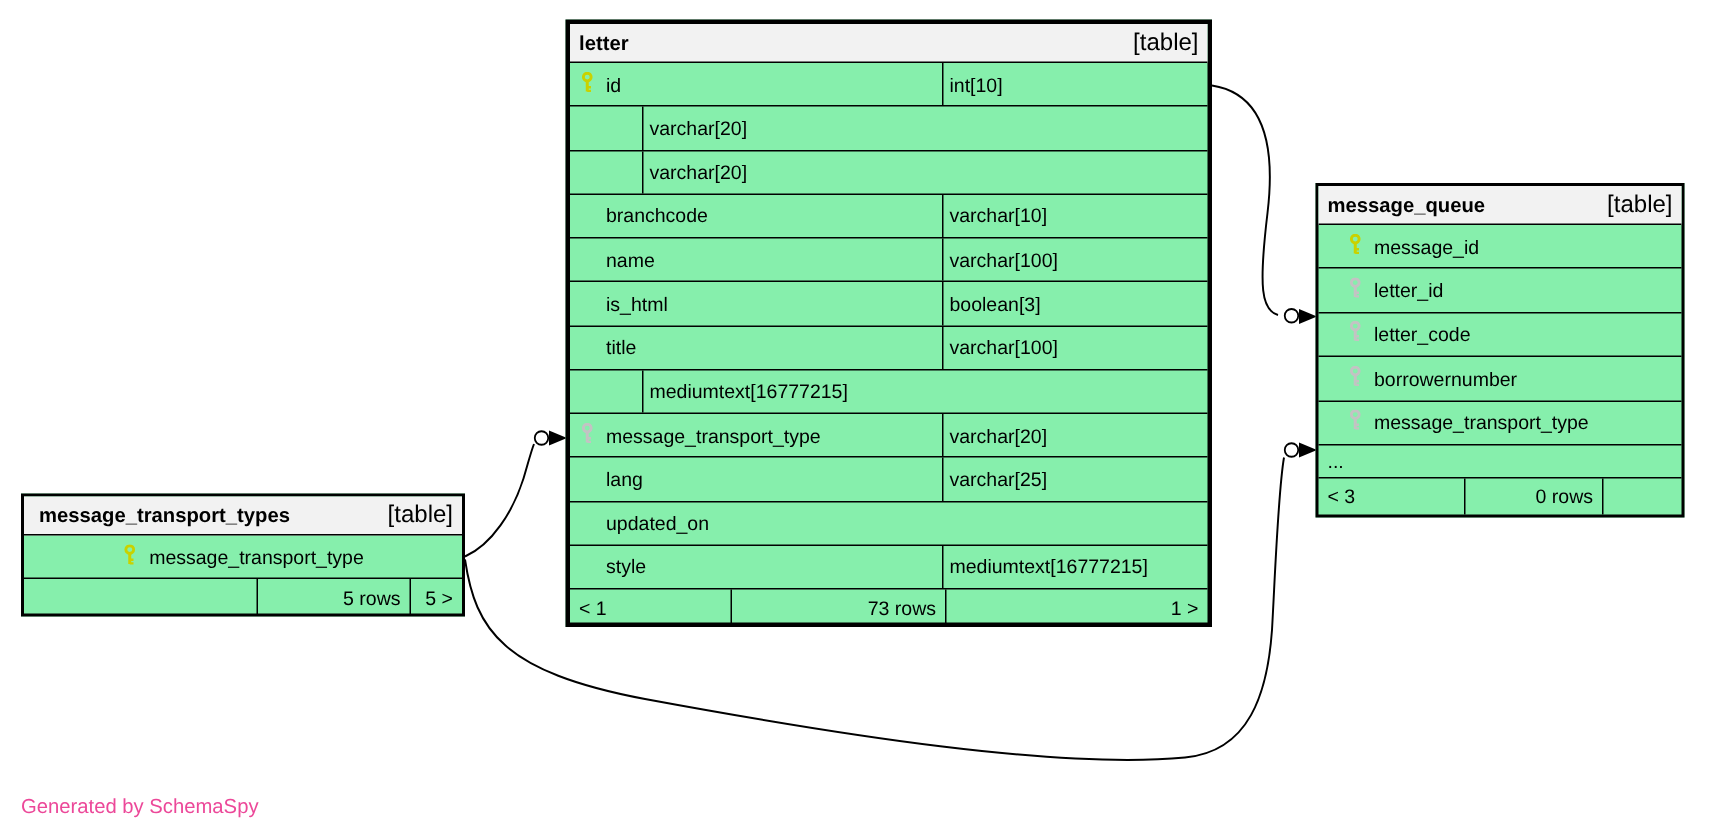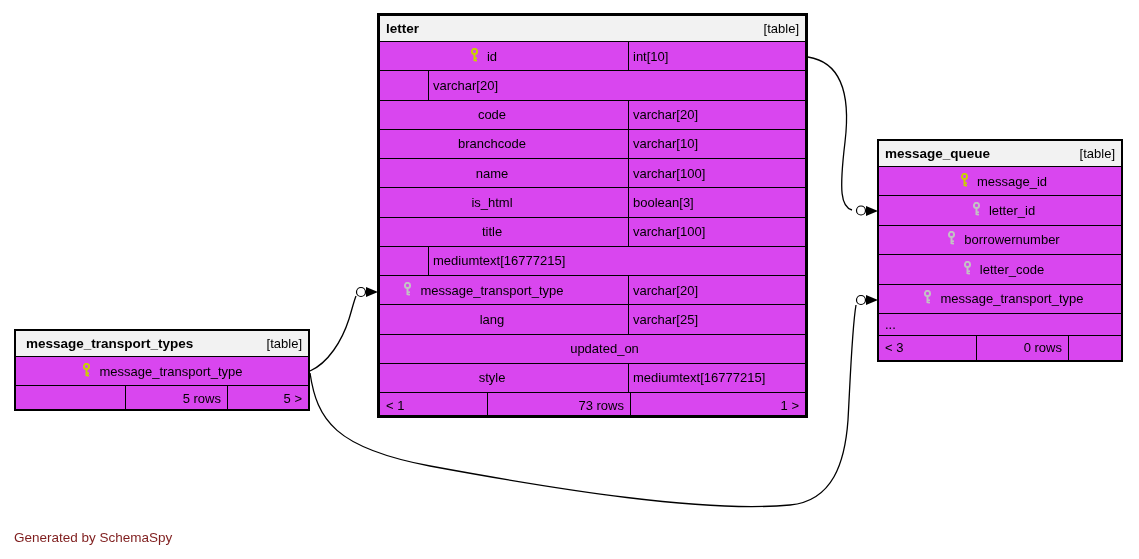--- a/index.html
+++ b/index.html
@@ -3,83 +3,83 @@
 <meta charset="utf-8">
 <style>
   html,body{margin:0;padding:0;}
   body{
     width:1139px;height:559px;position:relative;background:#ffffff;
     font-family:"Liberation Sans","DejaVu Sans",sans-serif;overflow:hidden;
   }
   #connectors{position:absolute;left:0;top:0;width:1139px;height:559px;pointer-events:none;}
 
   .schema-table{
-    position:absolute;background:#d946ef;border:2px solid #000;box-sizing:border-box;
+    position:absolute;background:#86efac;border:2px solid #000;box-sizing:border-box;
     font-size:13px;color:#000;
   }
   .schema-table.focus{border-width:3px;}
 
   #table-letter{left:377px;top:13px;width:431px;height:405px;}
-  #table-message_queue{left:877px;top:139px;width:246px;height:223px;}
+  #table-message_queue{left:877px;top:122px;width:246px;height:223px;}
   #table-message_transport_types{left:14px;top:329px;width:296px;height:82px;}
 
   .st-header{
     display:flex;justify-content:space-between;align-items:center;
     background:#f2f2f2;border-bottom:1px solid #000;padding:0 6px;box-sizing:border-box;
   }
   #table-letter .st-header{height:26px;}
   #table-message_queue .st-header{height:26px;}
   #table-message_transport_types .st-header{height:26px;padding-left:10px;}
   .st-title{font-weight:bold;font-size:13.5px;}
-  .st-badge{font-weight:normal;font-size:13px;}
+  .st-badge{font-weight:normal;font-size:16px;}
 
   .st-row{
     display:flex;align-items:stretch;border-bottom:1px solid #000;box-sizing:border-box;
   }
   #table-letter .st-row{height:29.25px;}
-  #table-message_queue .st-row{height:29.4px;}
+  #table-message_queue .st-row{height:29.4px;padding-left:13px;}
   #table-message_transport_types .st-row{height:29px;}
   .col-name{
-    display:flex;align-items:center;gap:7px;padding-left:6px;flex:1;box-sizing:border-box;justify-content:center;
+    display:flex;align-items:center;gap:7px;padding-left:6px;flex:1;box-sizing:border-box;
   }
   .col-name.center{justify-content:center;padding-left:0;}
   .col-type{
     width:177px;flex:none;border-left:1px solid #000;display:flex;align-items:center;
     padding:0 4px;box-sizing:border-box;margin-left:48px;
   }
   .key-spacer{width:11px;flex:none;}
   .key-icon{flex:none;display:block;}
 
   .st-ellipsis{
     height:22px;display:flex;align-items:center;padding-left:6px;
     border-bottom:1px solid #000;box-sizing:border-box;
   }
 
   .st-footer{display:flex;align-items:stretch;flex:1;}
   #table-letter .st-footer{height:25px;}
   #table-message_queue .st-footer{height:24px;}
-  #table-message_transport_types .st-footer{height:24px;}
+  #table-message_transport_types .st-footer{height:24px;margin-left:46px;}
   .st-footer .cell{
     display:flex;align-items:center;padding:0 6px;box-sizing:border-box;
     border-right:1px solid #000;
   }
   .st-footer .cell:last-child{border-right:none;}
   .st-footer .cell.r{justify-content:flex-end;}
   #table-letter .cell.c0{width:108px;}
   #table-letter .cell.c1{width:143px;}
   #table-letter .cell.c2{flex:1;}
   #table-message_queue .cell.c0{width:98px;}
   #table-message_queue .cell.c1{width:92px;}
   #table-message_queue .cell.c2{flex:1;}
   #table-message_transport_types .cell.c0{width:110px;}
   #table-message_transport_types .cell.c1{width:102px;}
   #table-message_transport_types .cell.c2{flex:1;}
 
   #generated-note{
-    position:absolute;left:14px;top:530px;font-size:13.5px;color:#7f1d1d;
+    position:absolute;left:14px;top:530px;font-size:13.5px;color:#ec4899;
   }
 </style>
 </head>
 <body>
 
 <svg id="connectors" viewBox="0 0 1139 559">
   <g fill="none" stroke="#000" stroke-width="1.3">
     <path d="M 808,57 C 840,62 851,92 845,142 C 839,192 841,207 852,210"></path>
     <path d="M 310,371 C 328,363 342,341 349,319 C 352,309 354,301 356,296"></path>
     <path d="M 310,373 C 317,420 335,448 430,466 C 560,490 705,513 790,505 C 833,501 845,462 848,420 C 850,385 852,328 856,305"></path>
@@ -112,24 +112,20 @@
       <div class="col-type">
         <span>int[10]</span>
       </div>
     </div>
     <div class="st-row">
       <div class="col-type">
         <span>varchar[20]</span>
       </div>
     </div>
     <div class="st-row">
-      <div class="col-name">
-        <span class="key-spacer"></span>
-        <span>code</span>
-      </div>
       <div class="col-type">
         <span>varchar[20]</span>
       </div>
     </div>
     <div class="st-row">
       <div class="col-name">
         <span class="key-spacer"></span>
         <span>branchcode</span>
       </div>
       <div class="col-type">
@@ -240,32 +236,32 @@
       </div>
     </div>
     <div class="st-row">
       <div class="col-name">
         <span class="key-icon"><svg width="11" height="14" viewBox="0 0 11 14">
             <circle cx="5.5" cy="3.4" r="2.6" fill="none" stroke="#c3c3c3" stroke-width="1.9"></circle>
             <line x1="5.5" y1="6" x2="5.5" y2="13" stroke="#c3c3c3" stroke-width="2"></line>
             <line x1="5.5" y1="10.2" x2="8" y2="10.2" stroke="#c3c3c3" stroke-width="1.6"></line>
             <line x1="5.5" y1="12.6" x2="8" y2="12.6" stroke="#c3c3c3" stroke-width="1.6"></line>
           </svg></span>
+        <span>letter_code</span>
+      </div>
+    </div>
+    <div class="st-row">
+      <div class="col-name">
+        <span class="key-icon"><svg width="11" height="14" viewBox="0 0 11 14">
+            <circle cx="5.5" cy="3.4" r="2.6" fill="none" stroke="#c3c3c3" stroke-width="1.9"></circle>
+            <line x1="5.5" y1="6" x2="5.5" y2="13" stroke="#c3c3c3" stroke-width="2"></line>
+            <line x1="5.5" y1="10.2" x2="8" y2="10.2" stroke="#c3c3c3" stroke-width="1.6"></line>
+            <line x1="5.5" y1="12.6" x2="8" y2="12.6" stroke="#c3c3c3" stroke-width="1.6"></line>
+          </svg></span>
         <span>borrowernumber</span>
-      </div>
-    </div>
-    <div class="st-row">
-      <div class="col-name">
-        <span class="key-icon"><svg width="11" height="14" viewBox="0 0 11 14">
-            <circle cx="5.5" cy="3.4" r="2.6" fill="none" stroke="#c3c3c3" stroke-width="1.9"></circle>
-            <line x1="5.5" y1="6" x2="5.5" y2="13" stroke="#c3c3c3" stroke-width="2"></line>
-            <line x1="5.5" y1="10.2" x2="8" y2="10.2" stroke="#c3c3c3" stroke-width="1.6"></line>
-            <line x1="5.5" y1="12.6" x2="8" y2="12.6" stroke="#c3c3c3" stroke-width="1.6"></line>
-          </svg></span>
-        <span>letter_code</span>
       </div>
     </div>
     <div class="st-row">
       <div class="col-name">
         <span class="key-icon"><svg width="11" height="14" viewBox="0 0 11 14">
             <circle cx="5.5" cy="3.4" r="2.6" fill="none" stroke="#c3c3c3" stroke-width="1.9"></circle>
             <line x1="5.5" y1="6" x2="5.5" y2="13" stroke="#c3c3c3" stroke-width="2"></line>
             <line x1="5.5" y1="10.2" x2="8" y2="10.2" stroke="#c3c3c3" stroke-width="1.6"></line>
             <line x1="5.5" y1="12.6" x2="8" y2="12.6" stroke="#c3c3c3" stroke-width="1.6"></line>
           </svg></span>

